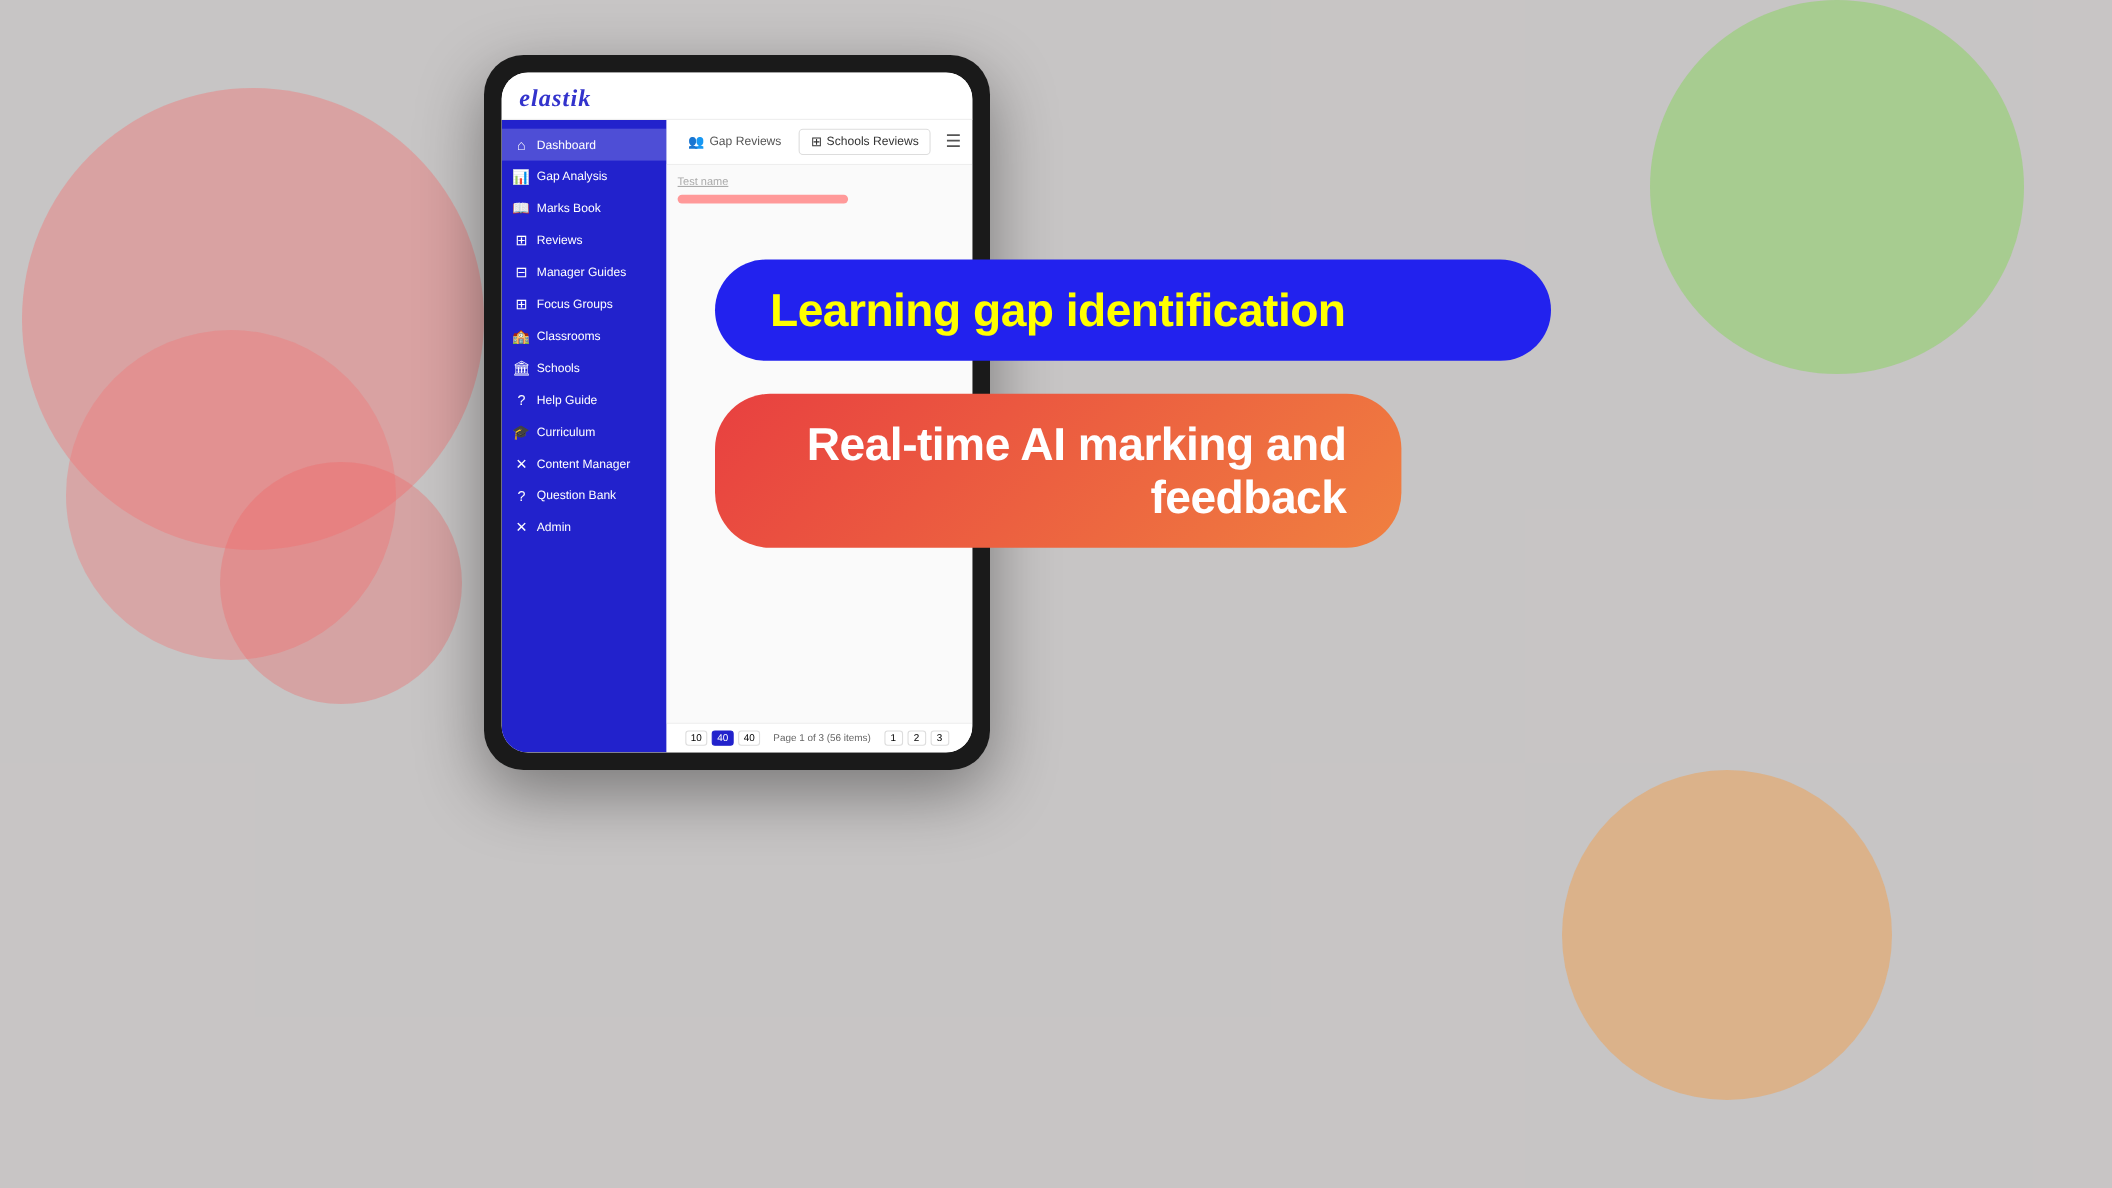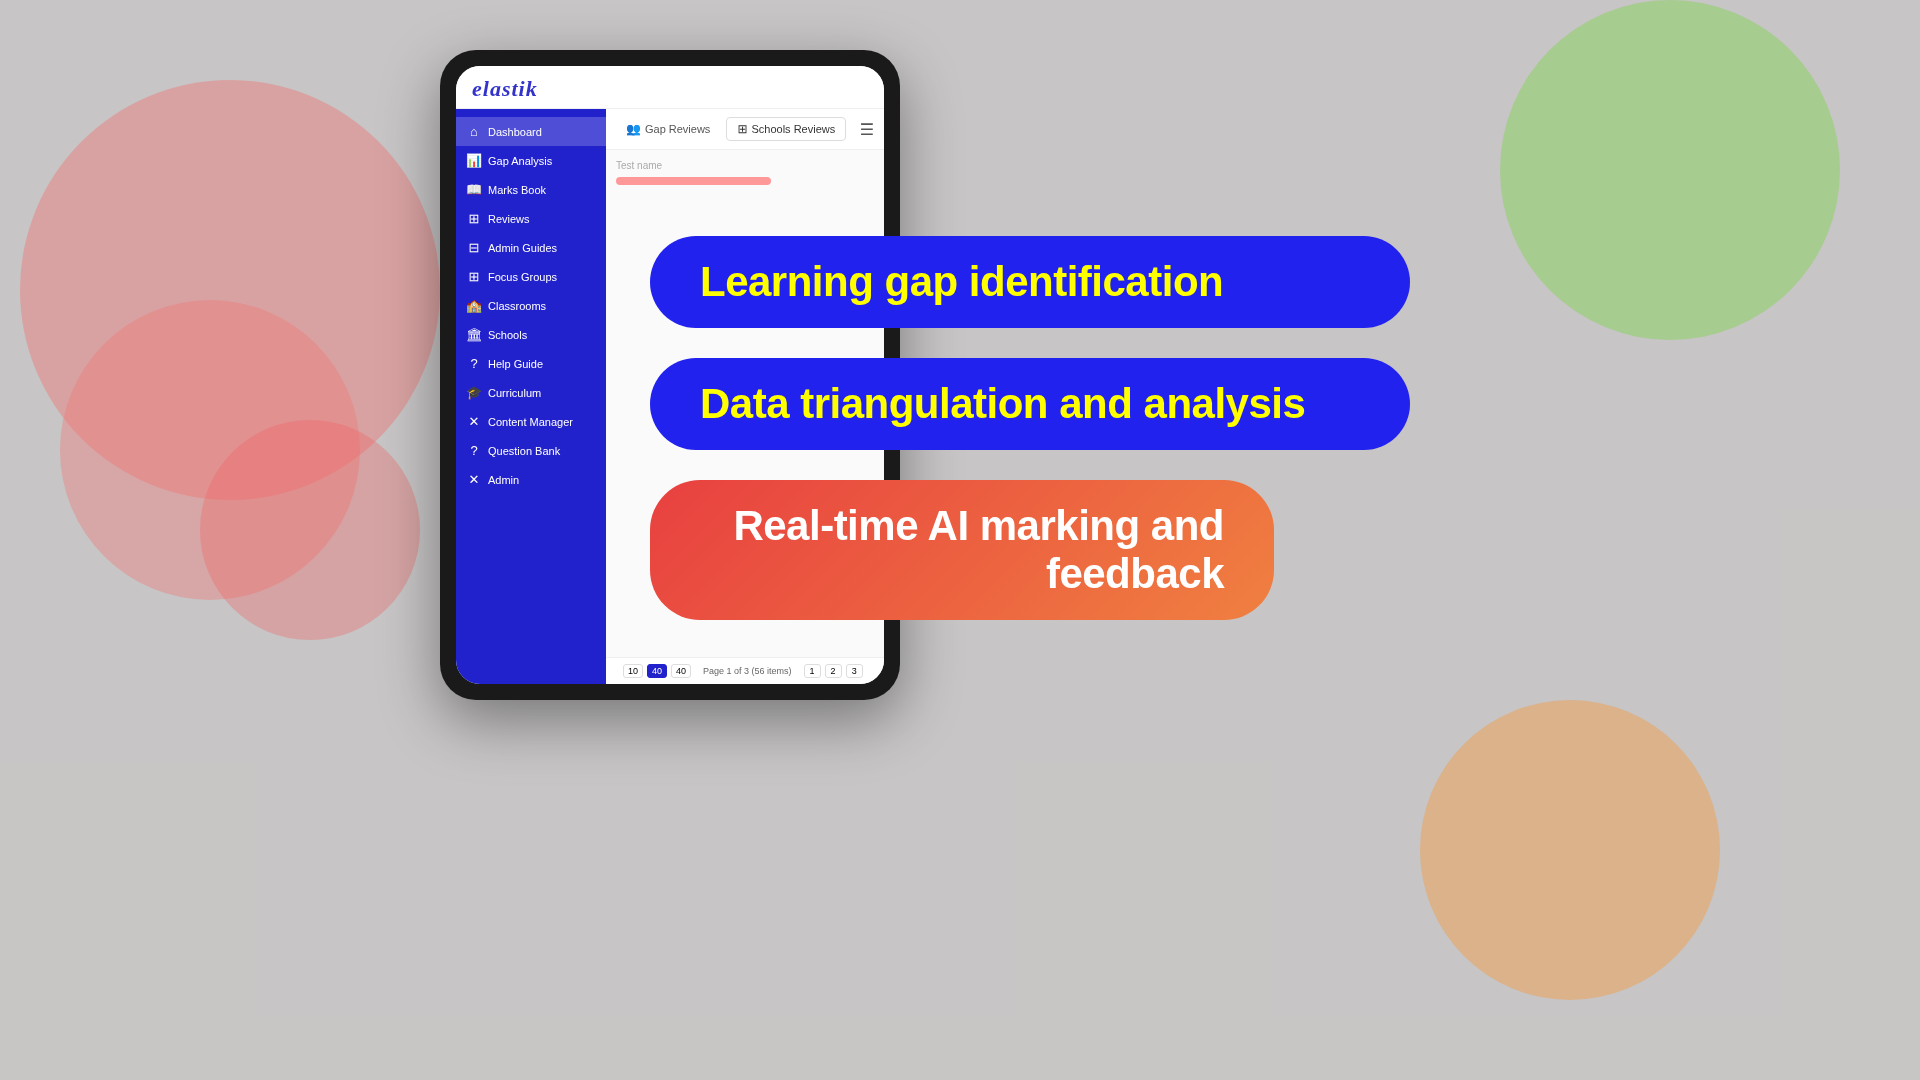--- a/index.html
+++ b/index.html
@@ -171,20 +171,21 @@
     .content-area {
       flex: 1;
       padding: 10px;
       background: #fafafa;
       overflow: hidden;
     }
     .content-label {
       font-size: 10px;
       color: #aaa;
       margin-bottom: 6px;
+      text-decoration: underline;
     }
     .content-pink-bar {
       height: 8px;
       background: #ff9999;
       border-radius: 4px;
       width: 60%;
       margin-bottom: 8px;
     }
 
     
@@ -305,21 +306,21 @@
           <div class="sidebar-item">
             <span class="sidebar-icon">📖</span>
             <span>Marks Book</span>
           </div>
           <div class="sidebar-item">
             <span class="sidebar-icon">⊞</span>
             <span>Reviews</span>
           </div>
           <div class="sidebar-item">
             <span class="sidebar-icon">⊟</span>
-            <span>Admin Guides</span>
+            <span>Manager Guides</span>
           </div>
           <div class="sidebar-item">
             <span class="sidebar-icon">⊞</span>
             <span>Focus Groups</span>
           </div>
           <div class="sidebar-item">
             <span class="sidebar-icon">🏫</span>
             <span>Classrooms</span>
           </div>
           <div class="sidebar-item">
@@ -380,19 +381,16 @@
 
       </div>
     </div>
   </div>
 </div>
 
 <div class="badges-area">
   <div class="feature-badge badge-blue">
     <span class="feature-badge-text">Learning gap identification</span>
   </div>
-  <div class="feature-badge badge-blue2">
-    <span class="feature-badge-text">Data triangulation and analysis</span>
-  </div>
   <div class="feature-badge badge-orange">
     <span class="feature-badge-text">Real-time AI marking and feedback</span>
   </div>
 </div>
 
 </body></html>

